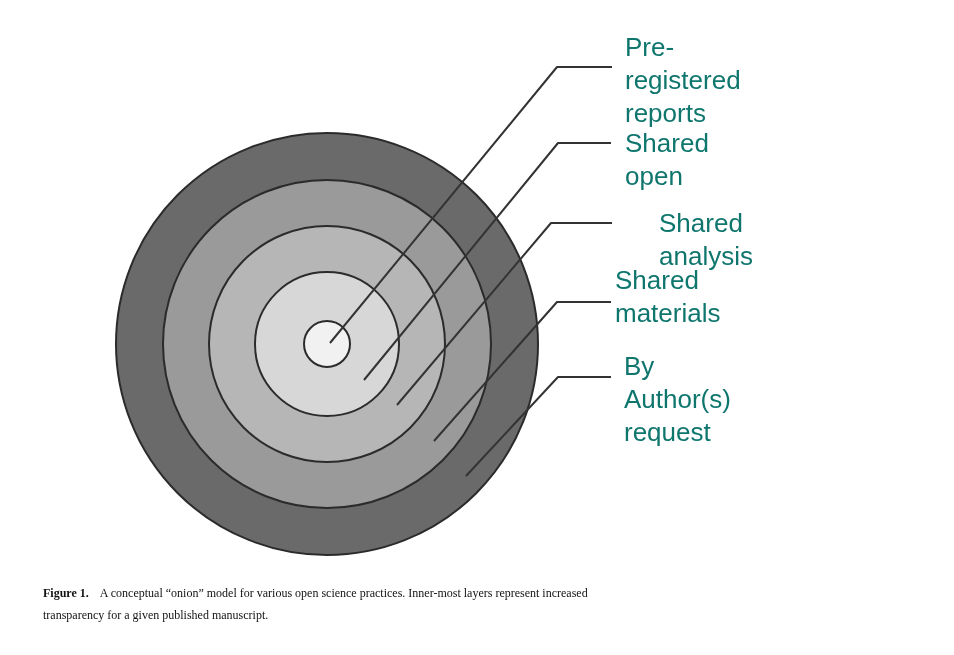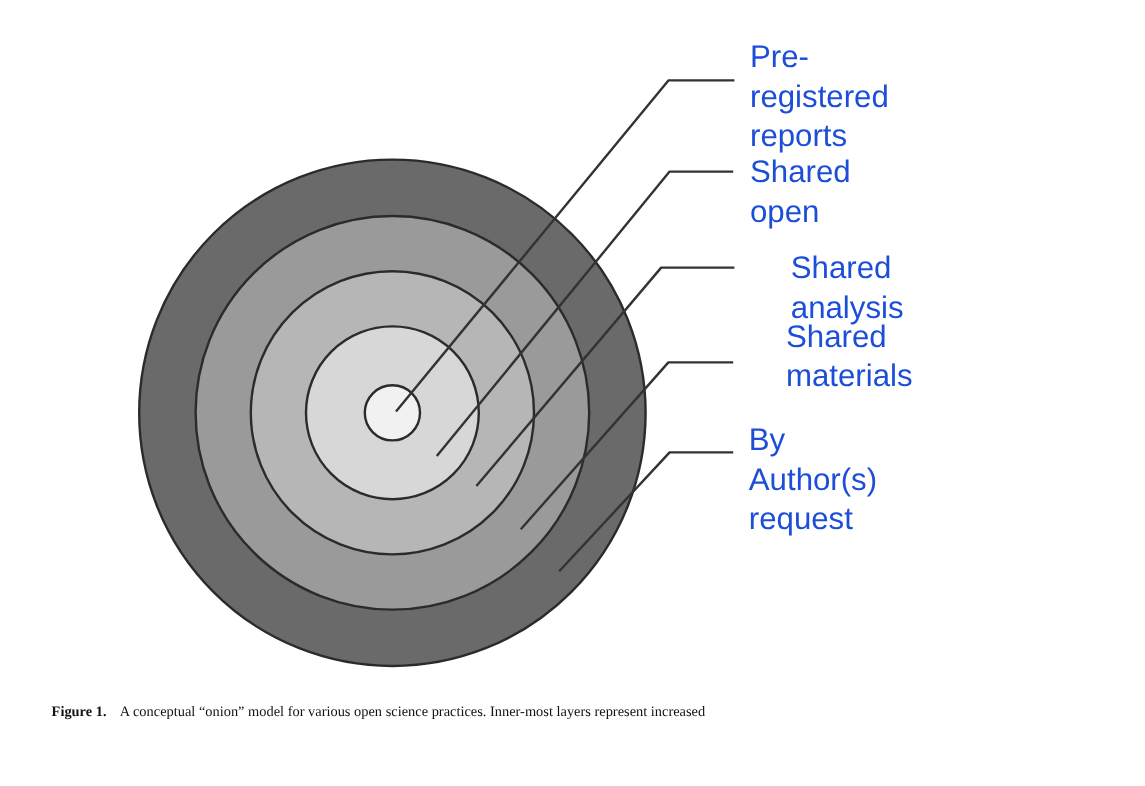--- a/index.html
+++ b/index.html
@@ -15,27 +15,27 @@
     position: absolute;
     left: 0;
     top: 0;
   }
   .labels { position: absolute; left: 0; top: 0; }
   .fig-label {
     position: absolute;
     font-family: "Liberation Sans", sans-serif;
     font-size: 26px;
     line-height: 33px;
-    color: #1d4ed8;
+    color: #0f766e;
     white-space: pre-line;
   }
   .label-0 { left: 625px; top: 31px; }
   .label-1 { left: 625px; top: 127px; }
   .label-2 { left: 659px; top: 207px; }
-  .label-3 { left: 655px; top: 264px; }
+  .label-3 { left: 615px; top: 264px; }
   .label-4 { left: 624px; top: 350px; }
   .caption {
     position: absolute;
     left: 43px;
     top: 582px;
     width: 880px;
     margin: 0;
     font-family: "Liberation Serif", serif;
     font-size: 12px;
     line-height: 22px;
@@ -68,15 +68,16 @@
     <div class="fig-label label-1">Shared open</div>
     <div class="fig-label label-2">Shared analysis</div>
     <div class="fig-label label-3">Shared
 materials</div>
     <div class="fig-label label-4">By Author(s)
 request</div>
   </div>
 
   <p class="caption">
     <b>Figure 1.</b><span class="cap-l1">A conceptual “onion” model for various open science practices. Inner-most layers represent increased</span>
+    <span class="cap-l2">transparency for a given published manuscript.</span>
   </p>
 
 </div>
 
 </body></html>

